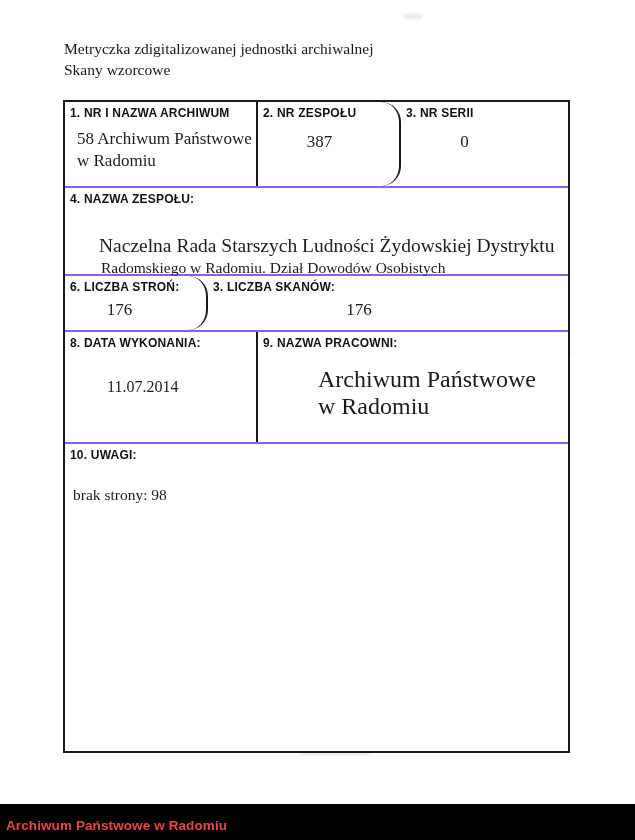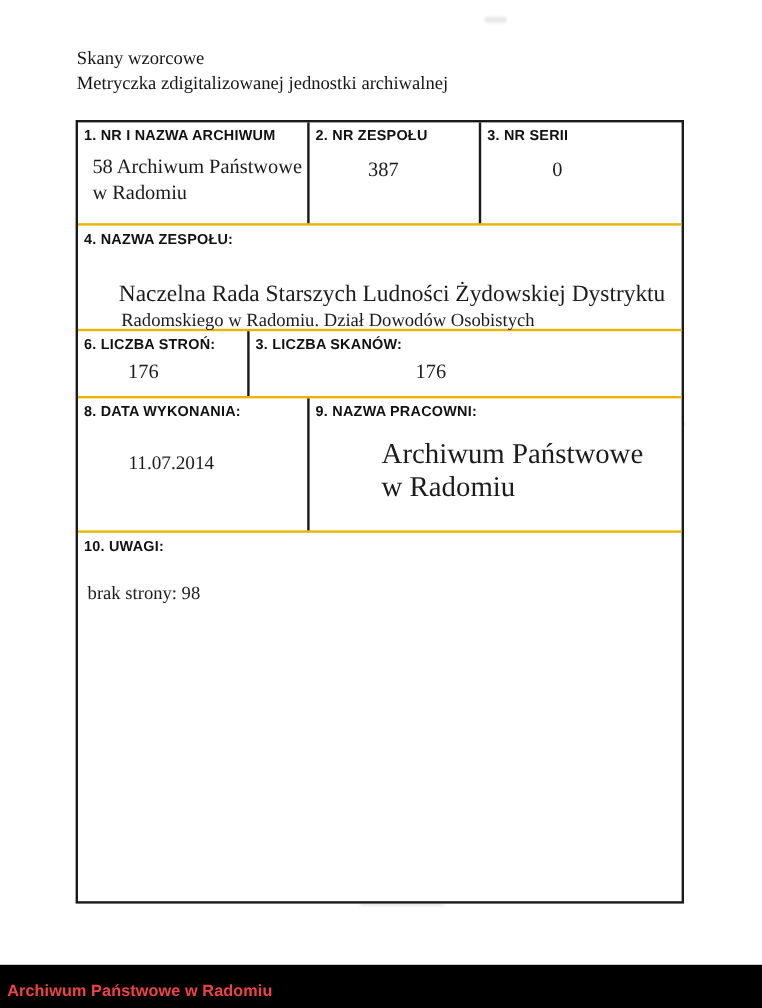--- a/index.html
+++ b/index.html
@@ -39,31 +39,31 @@
     position: absolute;
     left: 63px;
     top: 100px;
     width: 507px;
     height: 653px;
     border: 2px solid #1a1a1a;
     background: #ffffff;
     display: flex;
     flex-direction: column;
   }
-  .row { display: flex; border-bottom: 2px solid #eab308; }
+  .row { display: flex; border-bottom: 2px solid #8b5cf6; }
   .row:last-child { border-bottom: none; flex: 1; }
   .row-1  { height: 86px; }
   .row-4  { height: 88px; }
   .row-5  { height: 56px; }
   .row-8  { height: 112px; }
 
   .cell { position: relative; border-right: 2px solid #1a1a1a; }
   .cell:last-child { border-right: none; }
   .col-a { width: 193px; }
-  .col-b { width: 143px; }
+  .col-b { width: 143px; border-radius: 20px; }
   .col-c { flex: 1; }
   .col-wide { flex: 1; }
   .col-9 { flex: 1; }
 
   .field-label {
     font-family: "Liberation Sans", sans-serif;
     font-weight: bold;
     font-size: 12px;
     letter-spacing: 0.2px;
     color: #111111;
@@ -109,22 +109,22 @@
     font-size: 13.5px;
     padding-left: 6px;
     padding-top: 7px;
     letter-spacing: 0.1px;
   }
 </style>
 </head>
 <body>
 
 <div class="doc-header">
+  <div>Metryczka zdigitalizowanej jednostki archiwalnej</div>
   <div>Skany wzorcowe</div>
-  <div>Metryczka zdigitalizowanej jednostki archiwalnej</div>
 </div>
 
 <div class="artifact artifact-1"></div>
 <div class="artifact artifact-2"></div>
 <div class="artifact artifact-3"></div>
 
 <div class="form-table">
 
   <div class="row row-1">
     <div class="cell col-a">

